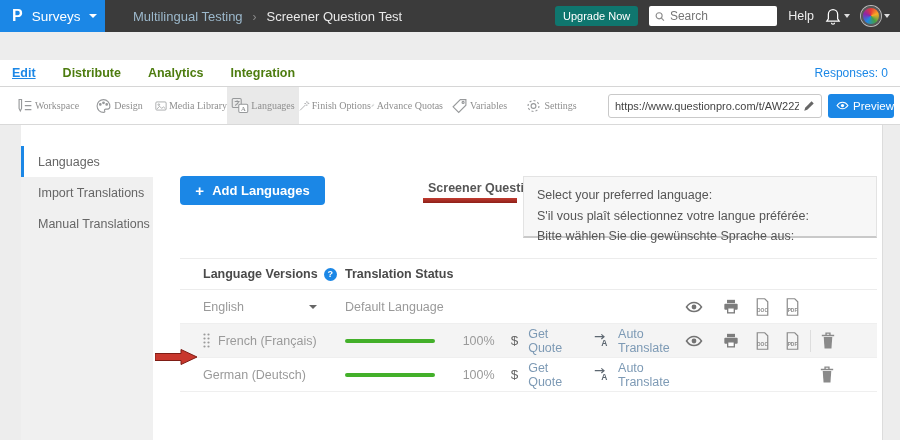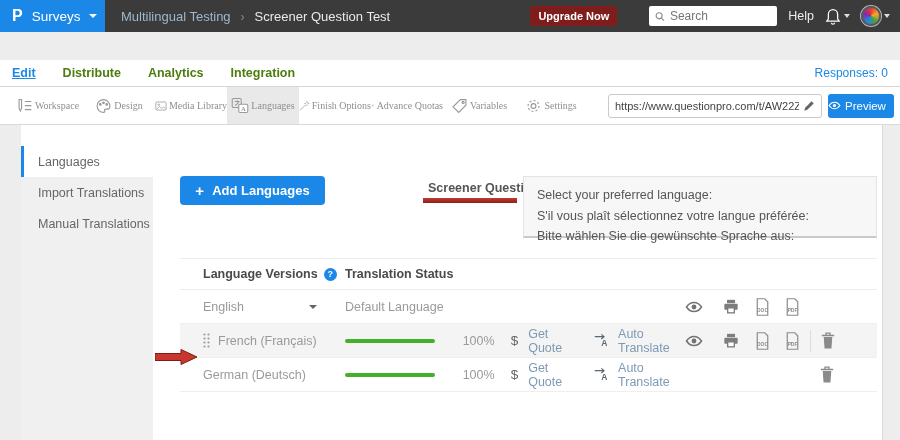--- a/index.html
+++ b/index.html
@@ -5,47 +5,47 @@
   * { margin:0; padding:0; box-sizing:border-box; }
   body { font-family:"Liberation Sans", sans-serif; background:#ededed; }
   .page { position:relative; width:900px; height:440px; overflow:hidden; background:#ededed; }
 
   
   .topbar { height:32px; background:#3b3b3b; display:flex; align-items:center; }
   .brand { width:105px; height:32px; background:#1b87e6; display:flex; align-items:center; padding-left:12px; gap:9px; color:#fff; cursor:pointer; }
   .logo { font-weight:bold; font-size:16px; color:#fff; }
   .product { font-size:13.5px; }
   .caret { width:0; height:0; border-left:4px solid transparent; border-right:4px solid transparent; border-top:4px solid #fff; }
-  .breadcrumb { margin-left:16px; display:flex; align-items:flex-end; gap:10px; font-size:13px; }
+  .breadcrumb { margin-left:28px; display:flex; align-items:flex-end; gap:10px; font-size:13px; }
   .bc-parent { color:#9cb8cb; }
   .bc-sep { color:#8a8a8a; font-size:12px; }
   .bc-current { color:#e9e9e9; }
   .top-right { margin-left:auto; display:flex; align-items:center; gap:11px; padding-right:10px; }
-  .upgrade { background:#7f1d1d; color:#fff; border:none; border-radius:3px; font-size:11px; font-weight:bold; padding:4px 8px; font-family:inherit; cursor:pointer; white-space:nowrap; }
-  .search { width:128px; height:20px; background:#fff; border-radius:2px; display:flex; align-items:center; padding:8px 6px; gap:5px;margin-left:21px; }
+  .upgrade { background:#0f766e; color:#fff; border:none; border-radius:3px; font-size:11px; font-weight:normal; padding:4px 8px; font-family:inherit; cursor:pointer; white-space:nowrap; }
+  .search { width:128px; height:20px; background:#fff; border-radius:2px; display:flex; align-items:center; padding:8px 6px; gap:5px; }
   .search input { border:none; outline:none; width:100%; font-size:12px; color:#444; font-family:inherit; background:transparent; }
   .help { color:#ececec; font-size:12.5px; cursor:pointer; }
   .icon-group { display:flex; align-items:center; gap:3px; }
   .caret-sm { width:0; height:0; border-left:3.5px solid transparent; border-right:3.5px solid transparent; border-top:4px solid #ddd; }
   .avatar { width:20px; height:20px; border-radius:50%; border:2px solid #5a5a5a; box-shadow:0 0 0 1px #bbb; background:conic-gradient(#e53935,#f9a825,#43a047,#1e88e5,#8e24aa,#e53935); cursor:pointer; }
 
   
   .tabrow { height:27px; background:#fff; border-bottom:1px solid #d6d6d6; display:flex; align-items:center; padding:0 12px; gap:27px;margin-top:28px; }
   .tab { font-size:12.5px; font-weight:bold; color:#4d7c0f; cursor:pointer; }
   .tab.active { color:#1b87e6; text-decoration:underline; }
   .responses { margin-left:auto; color:#1b87e6; font-size:12px; cursor:pointer; }
 
   
   .toolbar { height:38px; background:#fff; border-bottom:1px solid #d9d9d9; display:flex; align-items:stretch; padding-left:11px; }
   .tool { width:72px; display:flex; flex-direction:row; align-items:center; justify-content:center; gap:2px; cursor:pointer;font-family:Liberation Serif, serif; }
   .tool.active { background:#e9e9e9; }
   .tlabel { font-size:10px; color:#8f8f8f; white-space:nowrap; }
   .urlbox { margin-left:21px; align-self:center; width:214px; height:24px; border:1px solid #c9c9c9; border-radius:3px; display:flex; align-items:center; padding:0 6px; gap:4px; }
   .urlbox input { flex:1; min-width:0; border:none; outline:none; font-size:11px; color:#444; font-family:inherit; }
-  .preview-btn { margin-left:6px; align-self:center; width:66px; height:24px; background:#1b87e6; border:none; border-radius:3px; color:#fff; font-size:11.5px; display:flex; align-items:center; justify-content:flex-start; gap:4px; font-family:inherit; cursor:pointer; }
+  .preview-btn { margin-left:6px; align-self:center; width:66px; height:24px; background:#1b87e6; border:none; border-radius:3px; color:#fff; font-size:11.5px; display:flex; align-items:center; justify-content:flex-end; gap:4px; font-family:inherit; cursor:pointer; }
 
   
   .content { position:relative; height:343px; background:#ededed; }
   .card { position:absolute; left:21px; top:0; bottom:0; width:862px; background:#fff; border-right:1px solid #dcdcdc; }
   .sidebar { position:absolute; left:0; top:21px; bottom:0; width:132px; background:#f0f0f0; }
   .side-item { height:31px; display:flex; align-items:center; padding-left:17px; font-size:12.5px; color:#666; cursor:pointer; }
   .side-item.active { background:#fff; border-left:3px solid #1b87e6; padding-left:14px; }
 
   .main { position:absolute; left:159px; top:0; right:0; bottom:0; }
   .add-btn { position:absolute; left:0; top:51px; width:145px; height:29px; background:#1b87e6; border:none; border-radius:4px; color:#fff; font-size:13px; font-weight:bold; display:flex; align-items:center; justify-content:center; gap:8px; font-family:inherit; cursor:pointer; }

